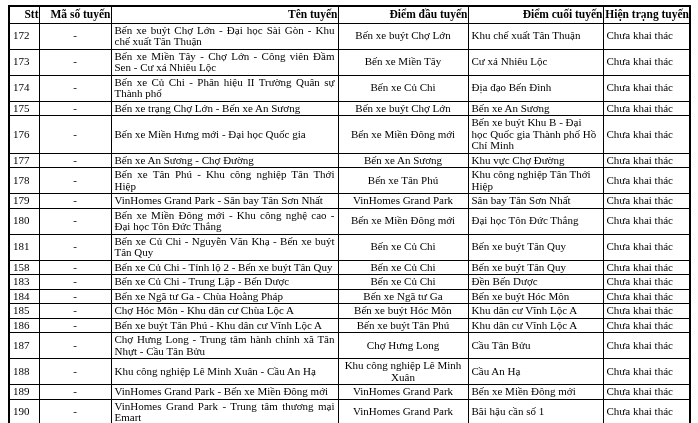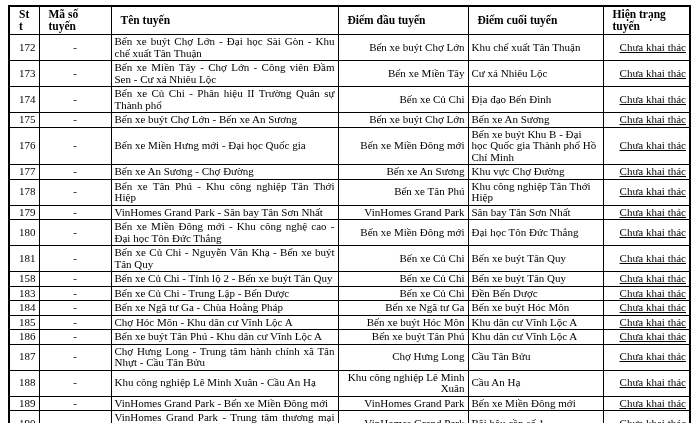--- a/index.html
+++ b/index.html
@@ -30,30 +30,30 @@
   table.routes th,
   table.routes td {
     border: 1px solid #000000;
     vertical-align: middle;
     padding: 1px 3px;
     overflow: hidden;
     word-wrap: break-word;
   }
   table.routes th {
     font-weight: bold;
-    text-align: left;
-    padding: 2px 9px;
+    text-align: right;
+    padding: 2px 0;
     font-size: 11.5px;
   }
-  td.col-stt     { text-align: right; }
+  td.col-stt     { text-align: left; }
   td.col-code    { text-align: center; }
   td.col-name    { text-align: justify; padding-left: 5px; padding-right: 4px; margin-left: 8px; }
-  td.col-start   { text-align: right; margin-left: 24px; }
+  td.col-start   { text-align: center; margin-left: 24px; }
   td.col-end     { text-align: left; }
-  td.col-status  { text-align: right; text-decoration: underline; }
+  td.col-status  { text-align: left; }
 </style>
 </head>
 <body>
 
 <div class="sheet">
   <table class="routes">
     <colgroup>
       <col style="width:30px">
       <col style="width:72px">
       <col style="width:227px">
@@ -92,21 +92,21 @@
           <td class="col-stt">174</td>
           <td class="col-code">-</td>
           <td class="col-name">Bến xe Củ Chi - Phân hiệu II Trường Quân sự Thành phố</td>
           <td class="col-start">Bến xe Củ Chi</td>
           <td class="col-end">Địa đạo Bến Đình</td>
           <td class="col-status">Chưa khai thác</td>
         </tr>
         <tr>
           <td class="col-stt">175</td>
           <td class="col-code">-</td>
-          <td class="col-name">Bến xe buýt Chợ Lớn - Bến xe An Sương</td>
+          <td class="col-name">Bến xe trạng Chợ Lớn - Bến xe An Sương</td>
           <td class="col-start">Bến xe buýt Chợ Lớn</td>
           <td class="col-end">Bến xe An Sương</td>
           <td class="col-status">Chưa khai thác</td>
         </tr>
         <tr>
           <td class="col-stt">176</td>
           <td class="col-code">-</td>
           <td class="col-name">Bến xe Miền Hưng mới - Đại học Quốc gia</td>
           <td class="col-start">Bến xe Miền Đông mới</td>
           <td class="col-end">Bến xe buýt Khu B - Đại học Quốc gia Thành phố Hồ Chí Minh</td>
@@ -172,21 +172,21 @@
           <td class="col-stt">184</td>
           <td class="col-code">-</td>
           <td class="col-name">Bến xe Ngã tư Ga - Chùa Hoằng Pháp</td>
           <td class="col-start">Bến xe Ngã tư Ga</td>
           <td class="col-end">Bến xe buýt Hóc Môn</td>
           <td class="col-status">Chưa khai thác</td>
         </tr>
         <tr>
           <td class="col-stt">185</td>
           <td class="col-code">-</td>
-          <td class="col-name">Chợ Hóc Môn - Khu dân cư Vĩnh Lộc A</td>
+          <td class="col-name">Chợ Hóc Môn - Khu dân cư Chùa Lộc A</td>
           <td class="col-start">Bến xe buýt Hóc Môn</td>
           <td class="col-end">Khu dân cư Vĩnh Lộc A</td>
           <td class="col-status">Chưa khai thác</td>
         </tr>
         <tr>
           <td class="col-stt">186</td>
           <td class="col-code">-</td>
           <td class="col-name">Bến xe buýt Tân Phú - Khu dân cư Vĩnh Lộc A</td>
           <td class="col-start">Bến xe buýt Tân Phú</td>
           <td class="col-end">Khu dân cư Vĩnh Lộc A</td>

